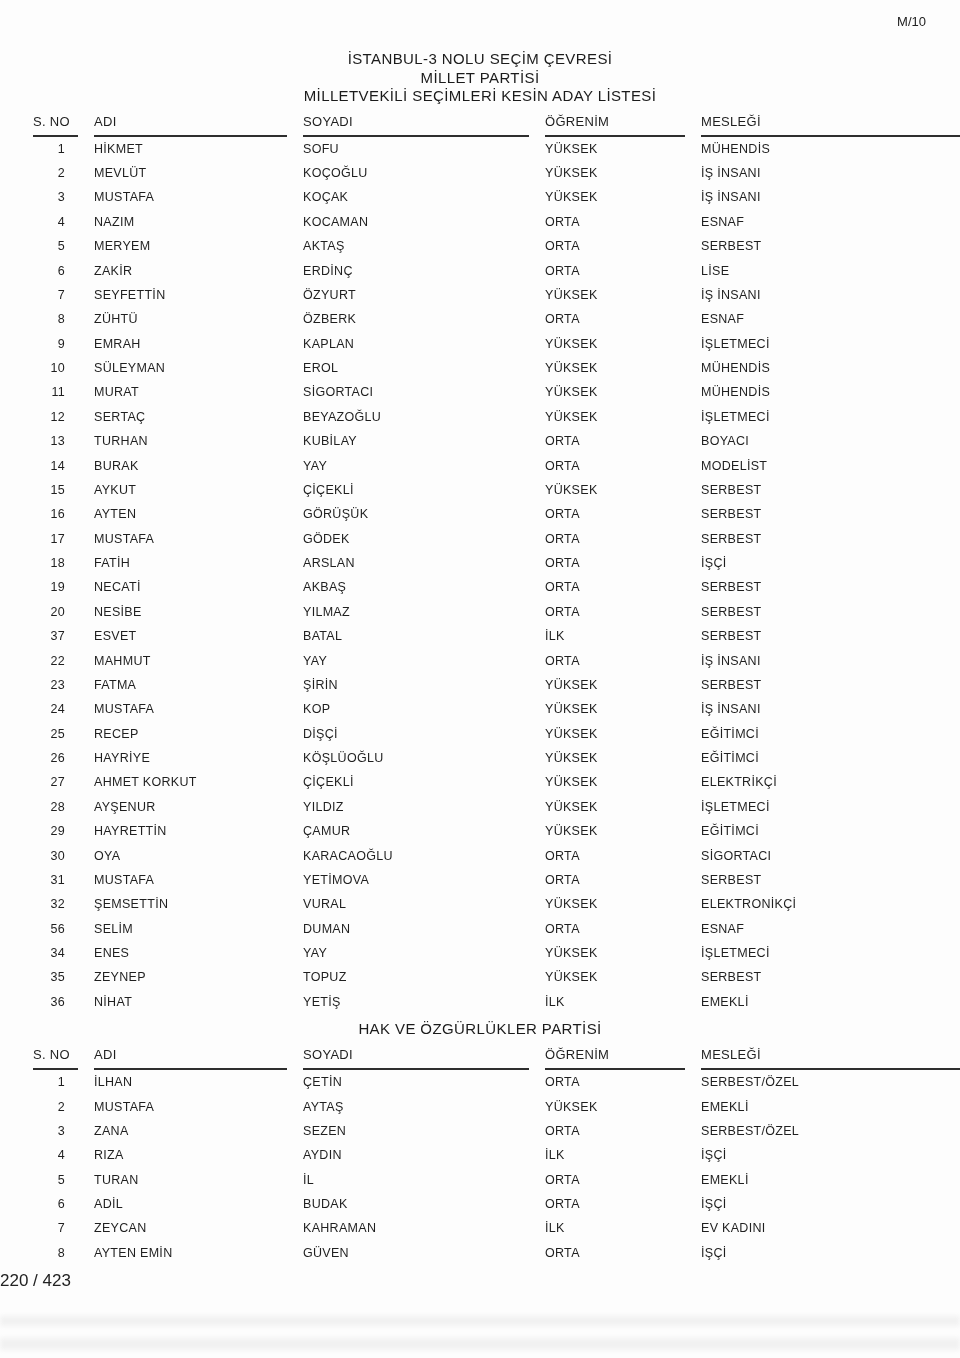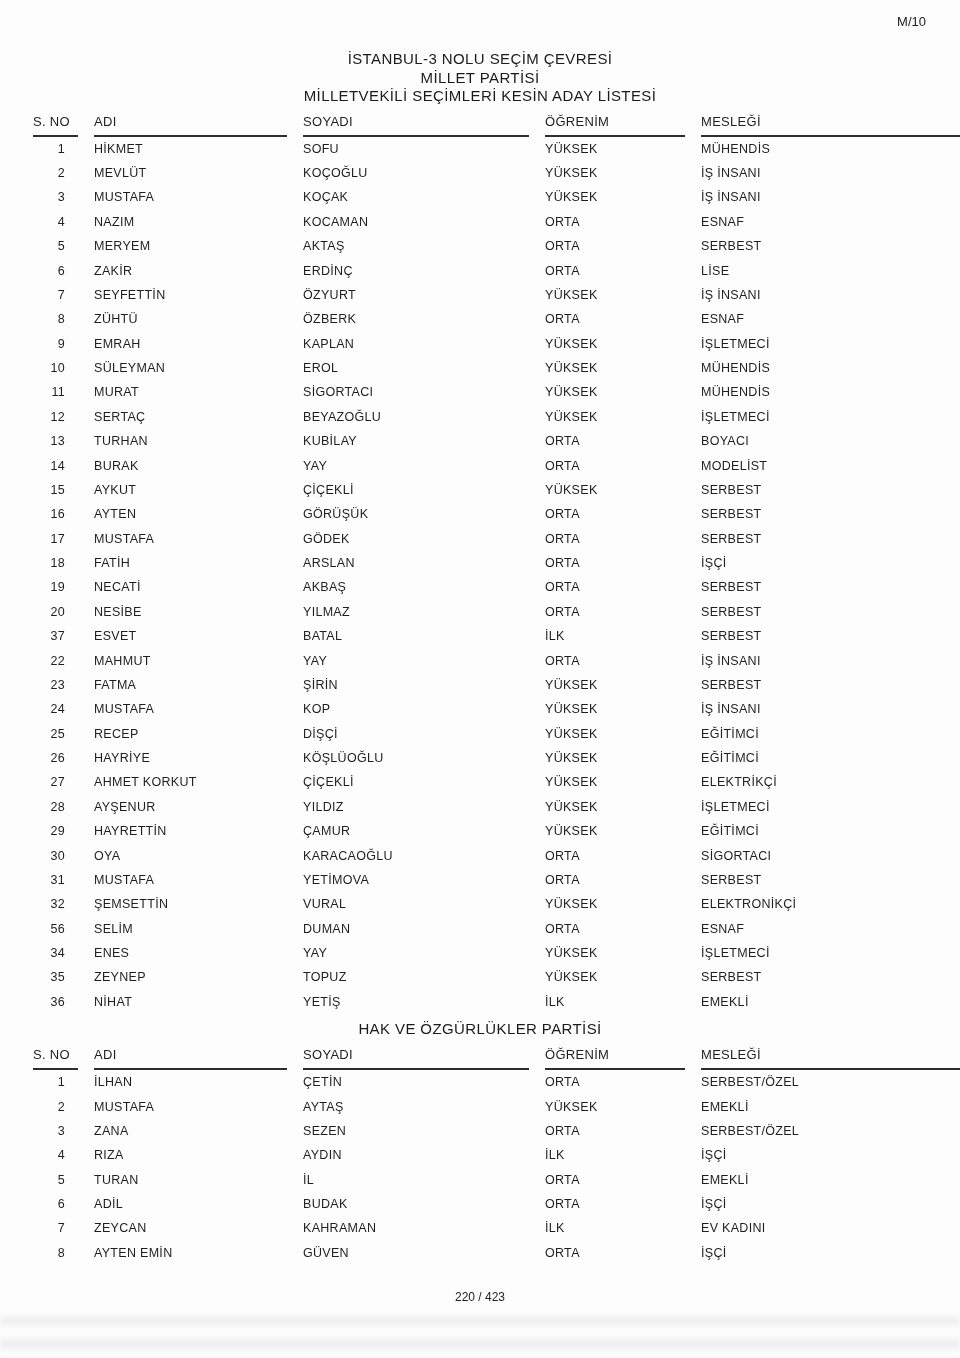--- a/index.html
+++ b/index.html
@@ -67,23 +67,22 @@
 
   .section-title {
     margin-top: 6px;
     text-align: center;
     font-size: 15px;
     letter-spacing: 0.4px;
     color: #1b1b1b;
   }
 
   .page-footer {
-    margin-top: 25px;
-    text-align: center;
-    font-size: 12px;
+    margin-top: 6px;
+    font-size: 17px;
     color: #222;
   }
 
   .scan-band {
     position: absolute;
     left: 0;
     width: 960px;
     background: #f1f1f1;
     filter: blur(2px);
   }

